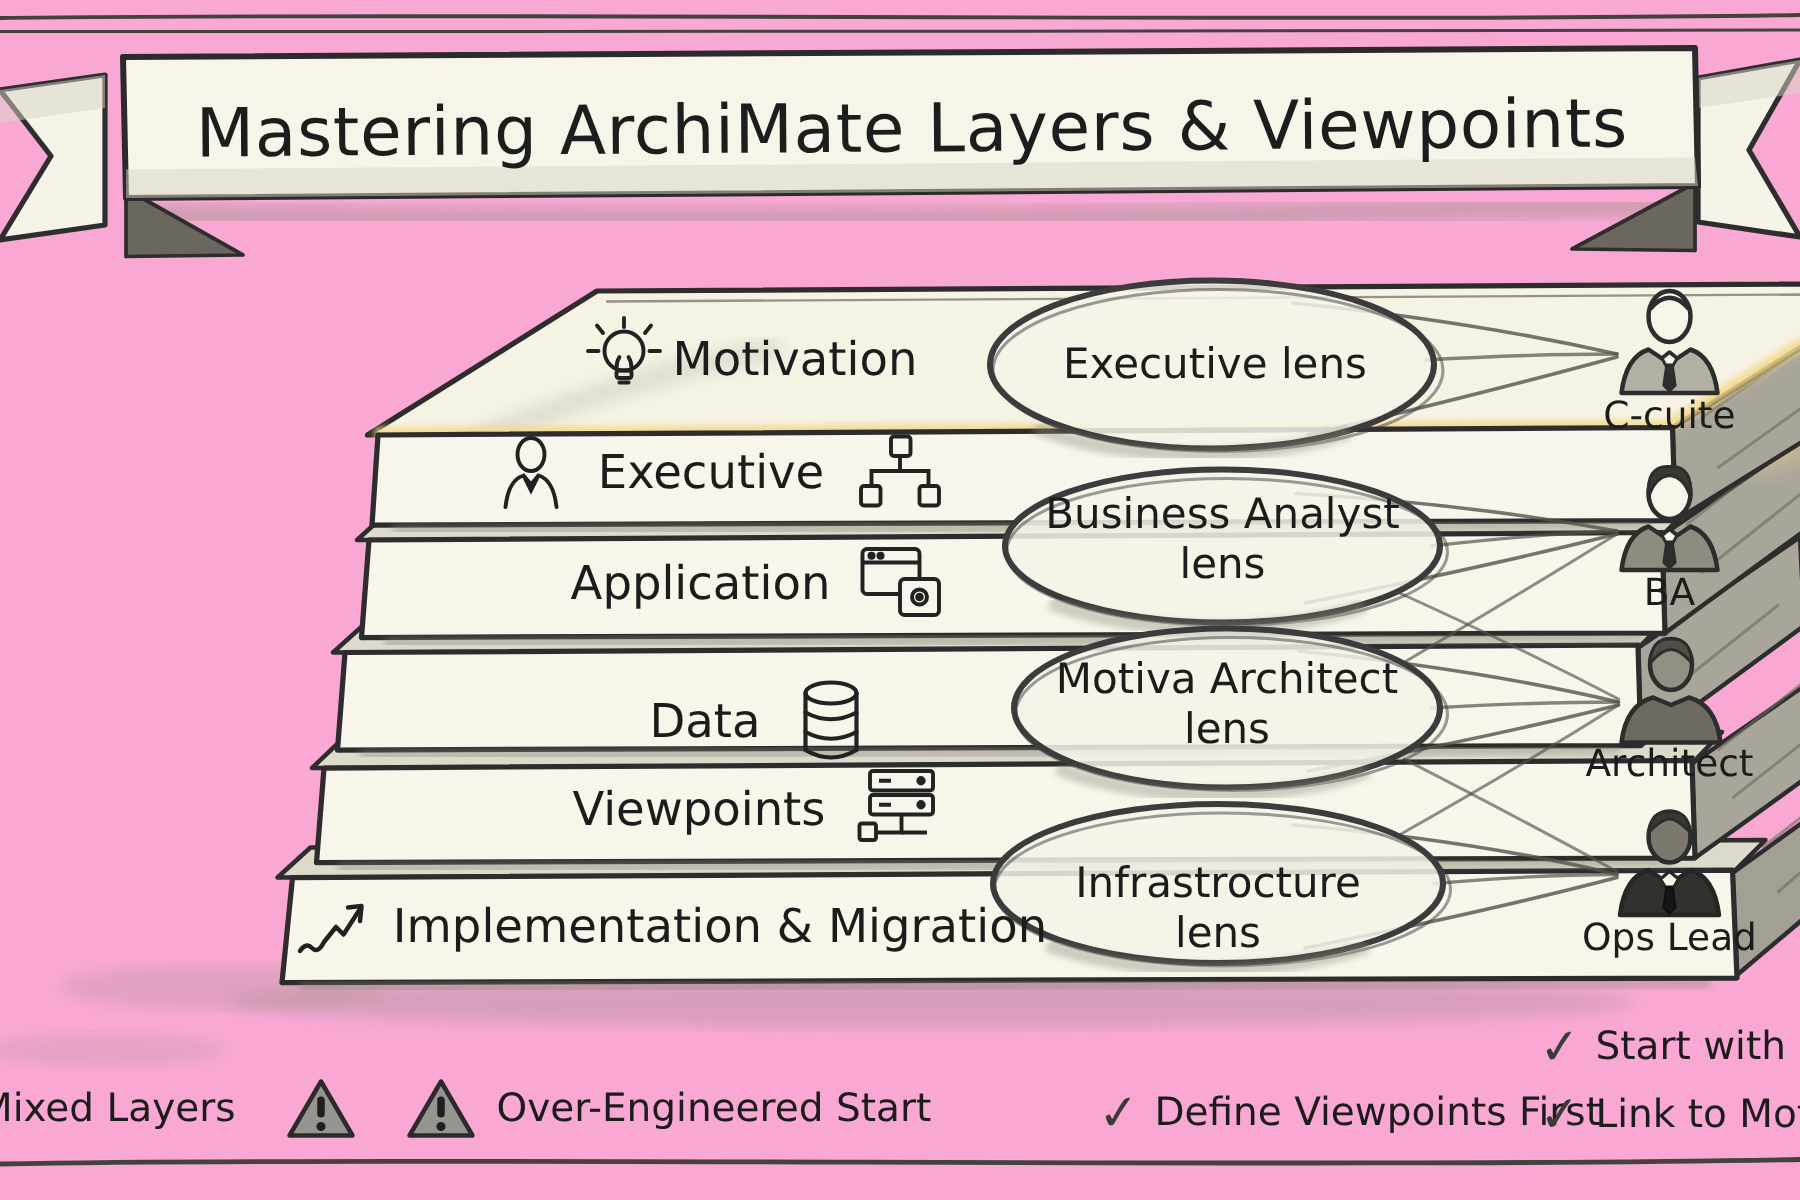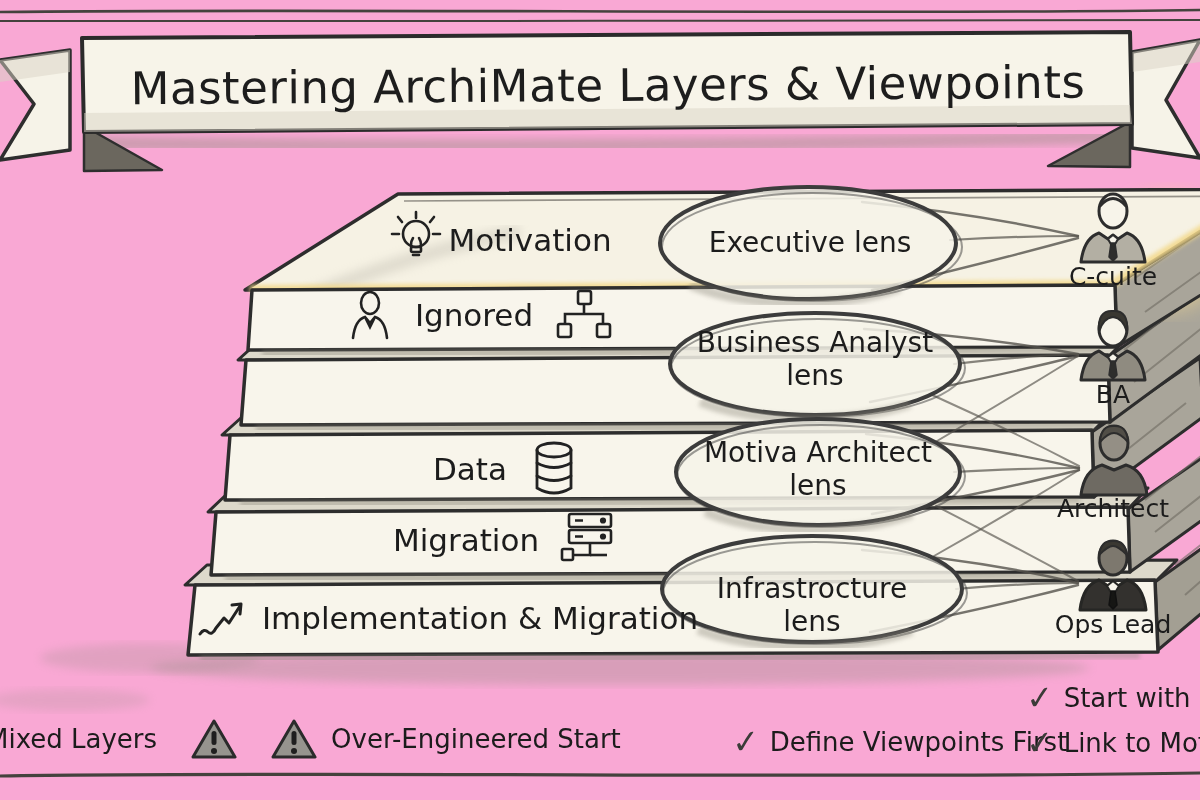--- a/index.html
+++ b/index.html
@@ -220,45 +220,59 @@
 </div>
 
 <div class="abs layer-row" style="left:280px;top:284px;width:400px;height:62px;gap:22px;">
   <svg class="ic" width="46" height="50" viewBox="0 0 46 50">
     <g stroke="#222" stroke-width="2.6" fill="none" stroke-linecap="round">
       <ellipse cx="23" cy="13" rx="9" ry="11"></ellipse>
       <path d="M6,48 Q8,30 18,27 L23,33 L28,27 Q38,30 40,48"></path>
       <path d="M19,29 L23,37 L27,29"></path>
     </g>
   </svg>
-  <span class="lbl">Ignored</span>
+  <span class="lbl">Executive</span>
   <svg class="ic" width="58" height="52" viewBox="0 0 58 52">
     <g stroke="#222" stroke-width="2.6" fill="#f8f5ec">
       <rect x="23" y="2" width="13" height="13" rx="2"></rect>
       <rect x="3" y="35" width="13" height="13" rx="2"></rect>
       <rect x="42" y="35" width="13" height="13" rx="2"></rect>
       <path d="M29,15 L29,25 M10,35 L10,25 L48,25 L48,35" fill="none"></path>
     </g>
   </svg>
 </div>
 
-
-<div class="abs layer-row" style="left:360px;top:438px;width:290px;height:62px;gap:24px;">
+<div class="abs layer-row" style="left:345px;top:358px;width:320px;height:62px;gap:18px;">
+  <span class="lbl">Application</span>
+  <svg class="ic" width="58" height="54" viewBox="0 0 58 54">
+    <g stroke="#222" stroke-width="2.6" fill="#f8f5ec">
+      <rect x="3" y="4" width="38" height="30" rx="3"></rect>
+      <path d="M3,13 L41,13" fill="none"></path>
+      <circle cx="9" cy="8.5" r="1.4" fill="#222"></circle>
+          <circle cx="15" cy="8.5" r="1.4" fill="#222"></circle>
+      <rect x="28" y="24" width="26" height="24" rx="3"></rect>
+      <circle cx="41" cy="36" r="5" fill="none"></circle>
+      <circle cx="41" cy="36" r="1.6" fill="#222"></circle>
+    </g>
+  </svg>
+</div>
+
+<div class="abs layer-row" style="left:360px;top:450px;width:290px;height:62px;gap:24px;">
   <span class="lbl">Data</span>
   <svg class="ic" width="46" height="58" viewBox="0 0 46 58">
     <g stroke="#222" stroke-width="2.8" fill="none" stroke-linecap="round">
       <ellipse cx="23" cy="10" rx="17" ry="7"></ellipse>
       <path d="M6,10 L6,48 Q23,58 40,48 L40,10"></path>
       <path d="M6,23 Q23,32 40,23 M6,36 Q23,45 40,36"></path>
     </g>
   </svg>
 </div>
 
 <div class="abs layer-row" style="left:350px;top:508px;width:310px;height:64px;gap:20px;">
-  <span class="lbl">Migration</span>
+  <span class="lbl">Viewpoints</span>
   <svg class="ic" width="58" height="58" viewBox="0 0 58 58">
     <g stroke="#222" stroke-width="2.6" fill="#f8f5ec">
       <rect x="10" y="3" width="42" height="13" rx="2"></rect>
       <rect x="10" y="19" width="42" height="13" rx="2"></rect>
       <path d="M16,9.5 L24,9.5 M16,25.5 L24,25.5" fill="none"></path>
       <circle cx="44" cy="9.5" r="1.8" fill="#222"></circle>
           <circle cx="44" cy="25.5" r="1.8" fill="#222"></circle>
       <path d="M31,32 L31,44 L14,44" fill="none"></path>
       <rect x="3" y="38" width="11" height="11" rx="1.5"></rect>
       <path d="M31,44 L48,44" fill="none"></path>

